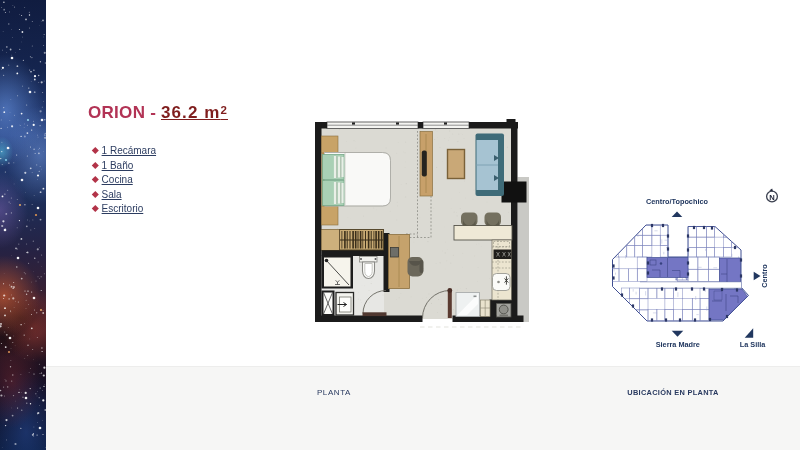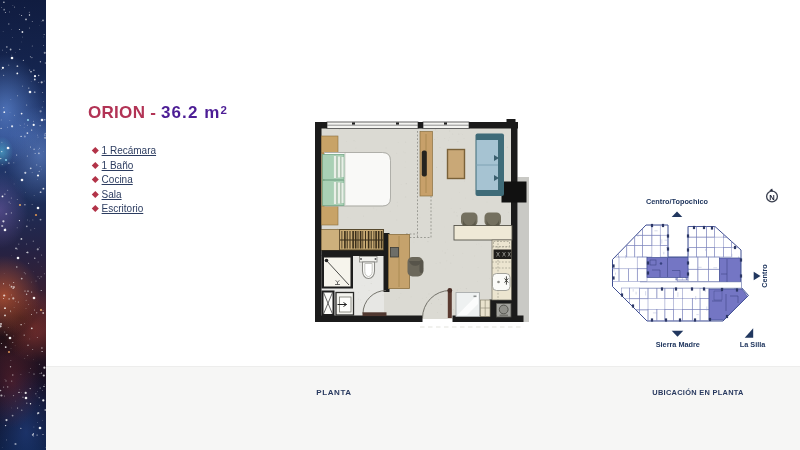--- a/index.html
+++ b/index.html
@@ -337,40 +337,40 @@
       <circle cx="5" cy="230" r="1.3" fill="#fff" opacity="0.95"></circle>
       <circle cx="42" cy="120" r="1.3" fill="#fff" opacity="0.95"></circle>
       <circle cx="20" cy="205" r="1.1" fill="#f0b060" opacity="0.9"></circle>
       <circle cx="36" cy="215" r="1.1" fill="#f0a050" opacity="0.9"></circle>
       <circle cx="9" cy="352" r="1.1" fill="#e89a58" opacity="0.9"></circle>
       <circle cx="28" cy="120" r="1.1" fill="#9adcf0" opacity="0.9"></circle>
       <circle cx="6" cy="160" r="1.1" fill="#8ad4ee" opacity="0.9"></circle>
       <circle cx="41" cy="310" r="1.1" fill="#f2b070" opacity="0.9"></circle>
     </svg></div>
 
-<div class="abs" style="left:88px;top:103px;font-weight:bold;font-size:17px;letter-spacing:0.3px;color:#b23355;white-space:nowrap;">ORION <span style="letter-spacing:0">-</span> <span style="color:#4c1d95;letter-spacing:1.1px;">36.2 m<span style="font-size:11.5px;vertical-align:4.5px;">2</span></span></div>
+<div class="abs" style="left:88px;top:103px;font-weight:bold;font-size:17px;letter-spacing:0.3px;color:#b23355;white-space:nowrap;">ORION <span style="letter-spacing:0">-</span> <span style="color:#7f1d1d;letter-spacing:1.1px;text-decoration:underline;">36.2 m<span style="font-size:11.5px;vertical-align:4.5px;">2</span></span></div>
 
 <div class="abs" style="left:92.5px;top:144px;font-size:10px;color:#2c3c60;line-height:14.5px;text-decoration:underline;">
 
 <div><span style="display:inline-block;width:4.6px;height:4.6px;background:#b23348;transform:rotate(45deg);margin:0 4.5px 1px 0;"></span>1 Recámara</div>
 
 <div><span style="display:inline-block;width:4.6px;height:4.6px;background:#b23348;transform:rotate(45deg);margin:0 4.5px 1px 0;"></span>1 Baño</div>
 
 <div><span style="display:inline-block;width:4.6px;height:4.6px;background:#b23348;transform:rotate(45deg);margin:0 4.5px 1px 0;"></span>Cocina</div>
 
 <div><span style="display:inline-block;width:4.6px;height:4.6px;background:#b23348;transform:rotate(45deg);margin:0 4.5px 1px 0;"></span>Sala</div>
 
 <div><span style="display:inline-block;width:4.6px;height:4.6px;background:#b23348;transform:rotate(45deg);margin:0 4.5px 1px 0;"></span>Escritorio</div>
 </div>
 
 <div class="abs" style="left:46px;top:366px;width:754px;height:84px;background:#f6f6f5;border-top:1px solid #ededec;"></div>
 
-<div class="abs" style="left:234px;top:388px;width:200px;text-align:center;font-size:8px;font-weight:bold;letter-spacing:0.6px;color:#28395f;">PLANTA</div>
-
-<div class="abs" style="left:598px;top:388px;width:200px;text-align:center;font-size:7.4px;font-weight:bold;letter-spacing:0.3px;color:#28395f;">UBICACIÓN EN PLANTA</div>
+<div class="abs" style="left:234px;top:388px;width:200px;text-align:center;font-size:8px;font-weight:normal;letter-spacing:0.6px;color:#28395f;">PLANTA</div>
+
+<div class="abs" style="left:573px;top:388px;width:200px;text-align:center;font-size:7.4px;font-weight:bold;letter-spacing:0.3px;color:#28395f;">UBICACIÓN EN PLANTA</div>
 
 <svg class="abs" style="left:0;top:0" width="800" height="450" viewBox="0 0 800 450">
 
 <rect x="318" y="125" width="196" height="194" fill="#dbdad3"></rect>
 
 <rect x="321" y="253" width="63" height="63" fill="#e7e7e4"></rect>
 
 <g opacity="0.45">
 <circle cx="371.0" cy="256.5" r="0.57" fill="#c8c7bf"></circle>
 <circle cx="445.2" cy="252.9" r="0.65" fill="#c2c1b9"></circle>

